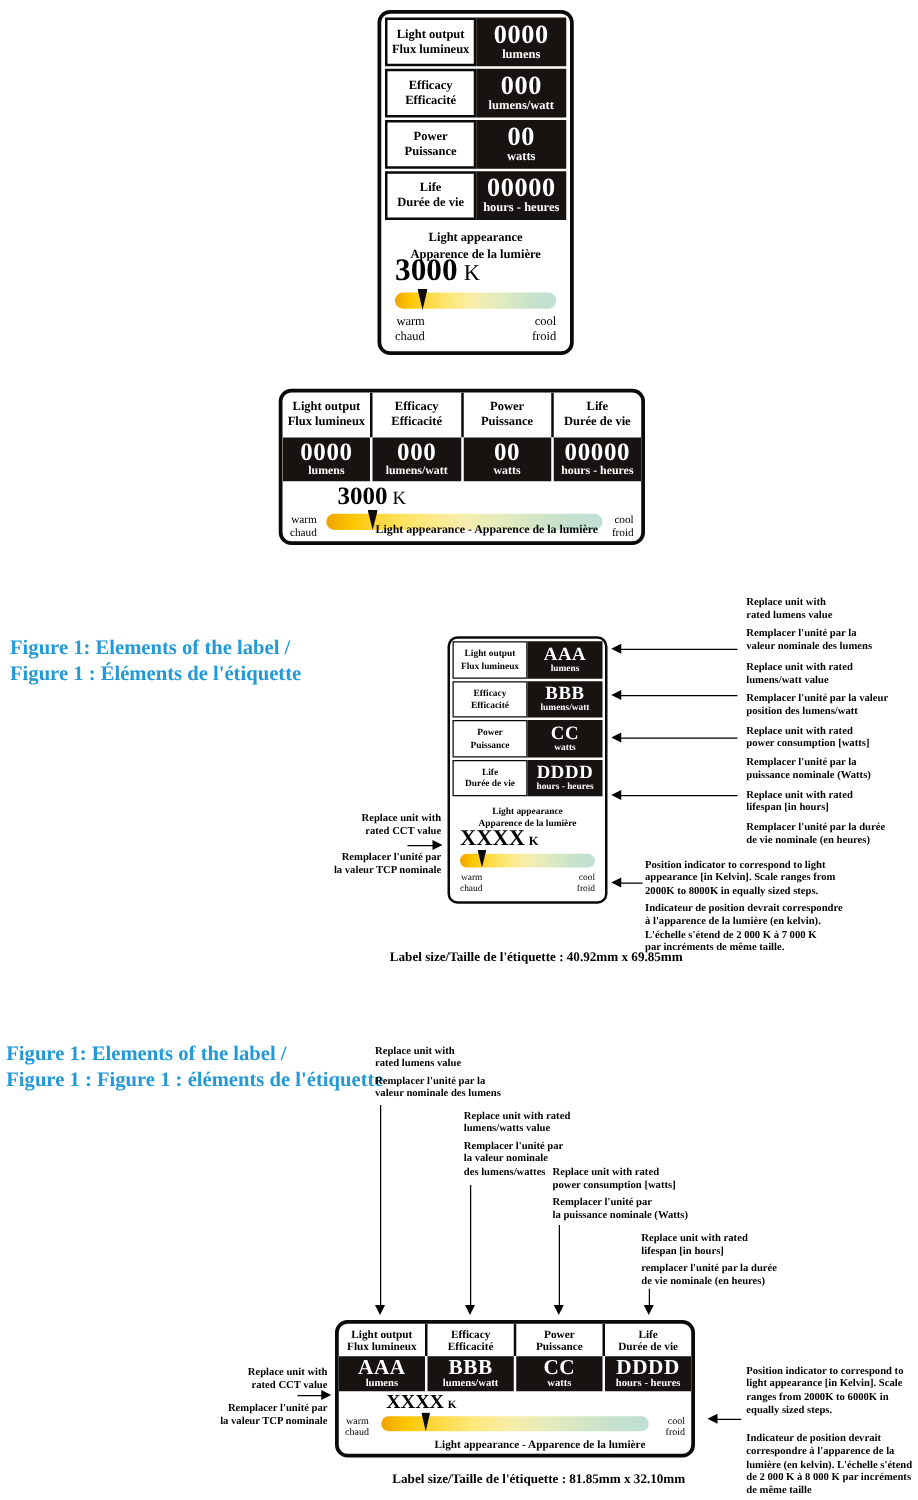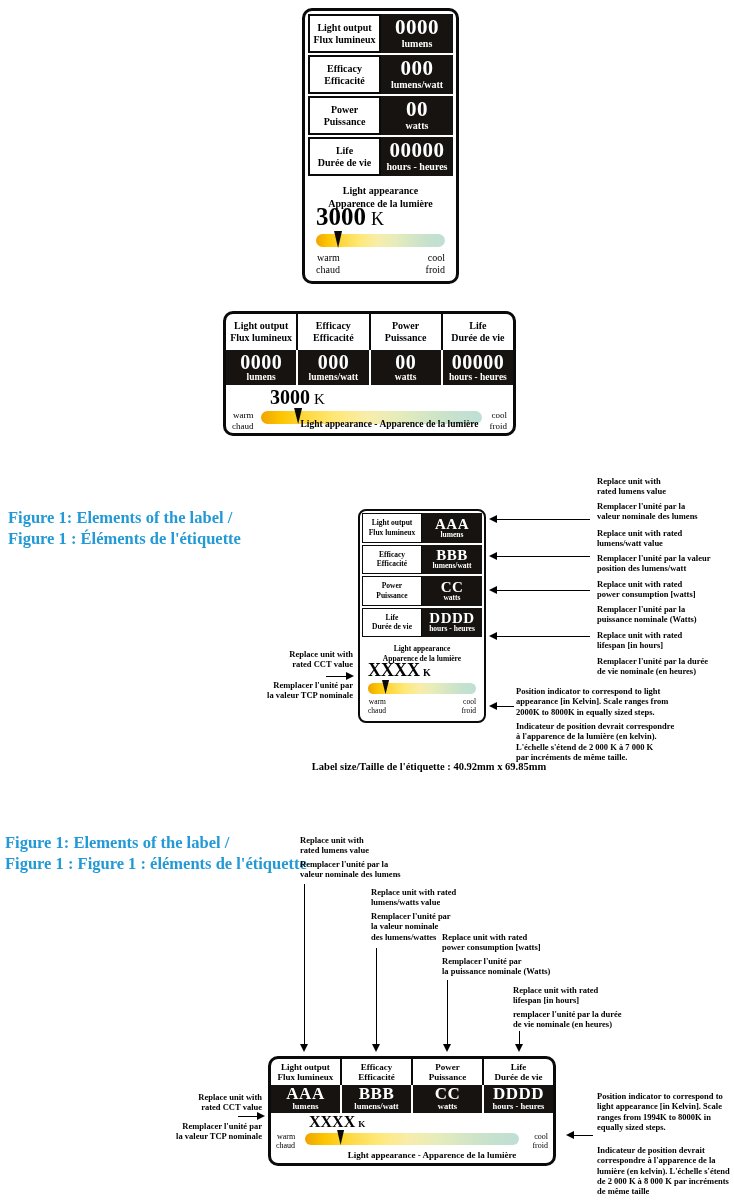--- a/index.html
+++ b/index.html
@@ -426,26 +426,27 @@
 rated CCT value</div>
   <div class="arrR" style="left:238px; top:1112px; width:27px;">
       <div class="ln"></div>
       <div class="hd"></div>
     </div>
   <div class="ann r pre" style="left:148px; top:1121px; width:114px;">Remplacer l'unité par
 la valeur TCP nominale</div>
 
   <div class="ann pre" style="left:597px; top:1091px; width:137px;">Position indicator to correspond to
 light appearance [in Kelvin]. Scale
-ranges from 1994K to 8000K in
+ranges from 2000K to 6000K in
 equally sized steps.</div>
   <div class="arrL" style="left:566px; top:1131px; width:27px;">
       <div class="ln"></div>
       <div class="hd"></div>
     </div>
   <div class="ann pre" style="left:597px; top:1145px; width:137px;">Indicateur de position devrait
 correspondre à l'apparence de la
 lumière (en kelvin). L'échelle s'étend
 de 2 000 K à 8 000 K par incréments
 de même taille</div>
 
+  <div class="size-caption" style="left:241px; top:1178px; width:380px;">Label size/Taille de l'étiquette : 81.85mm x 32.10mm</div>
 
 </div>
 
 </body></html>

